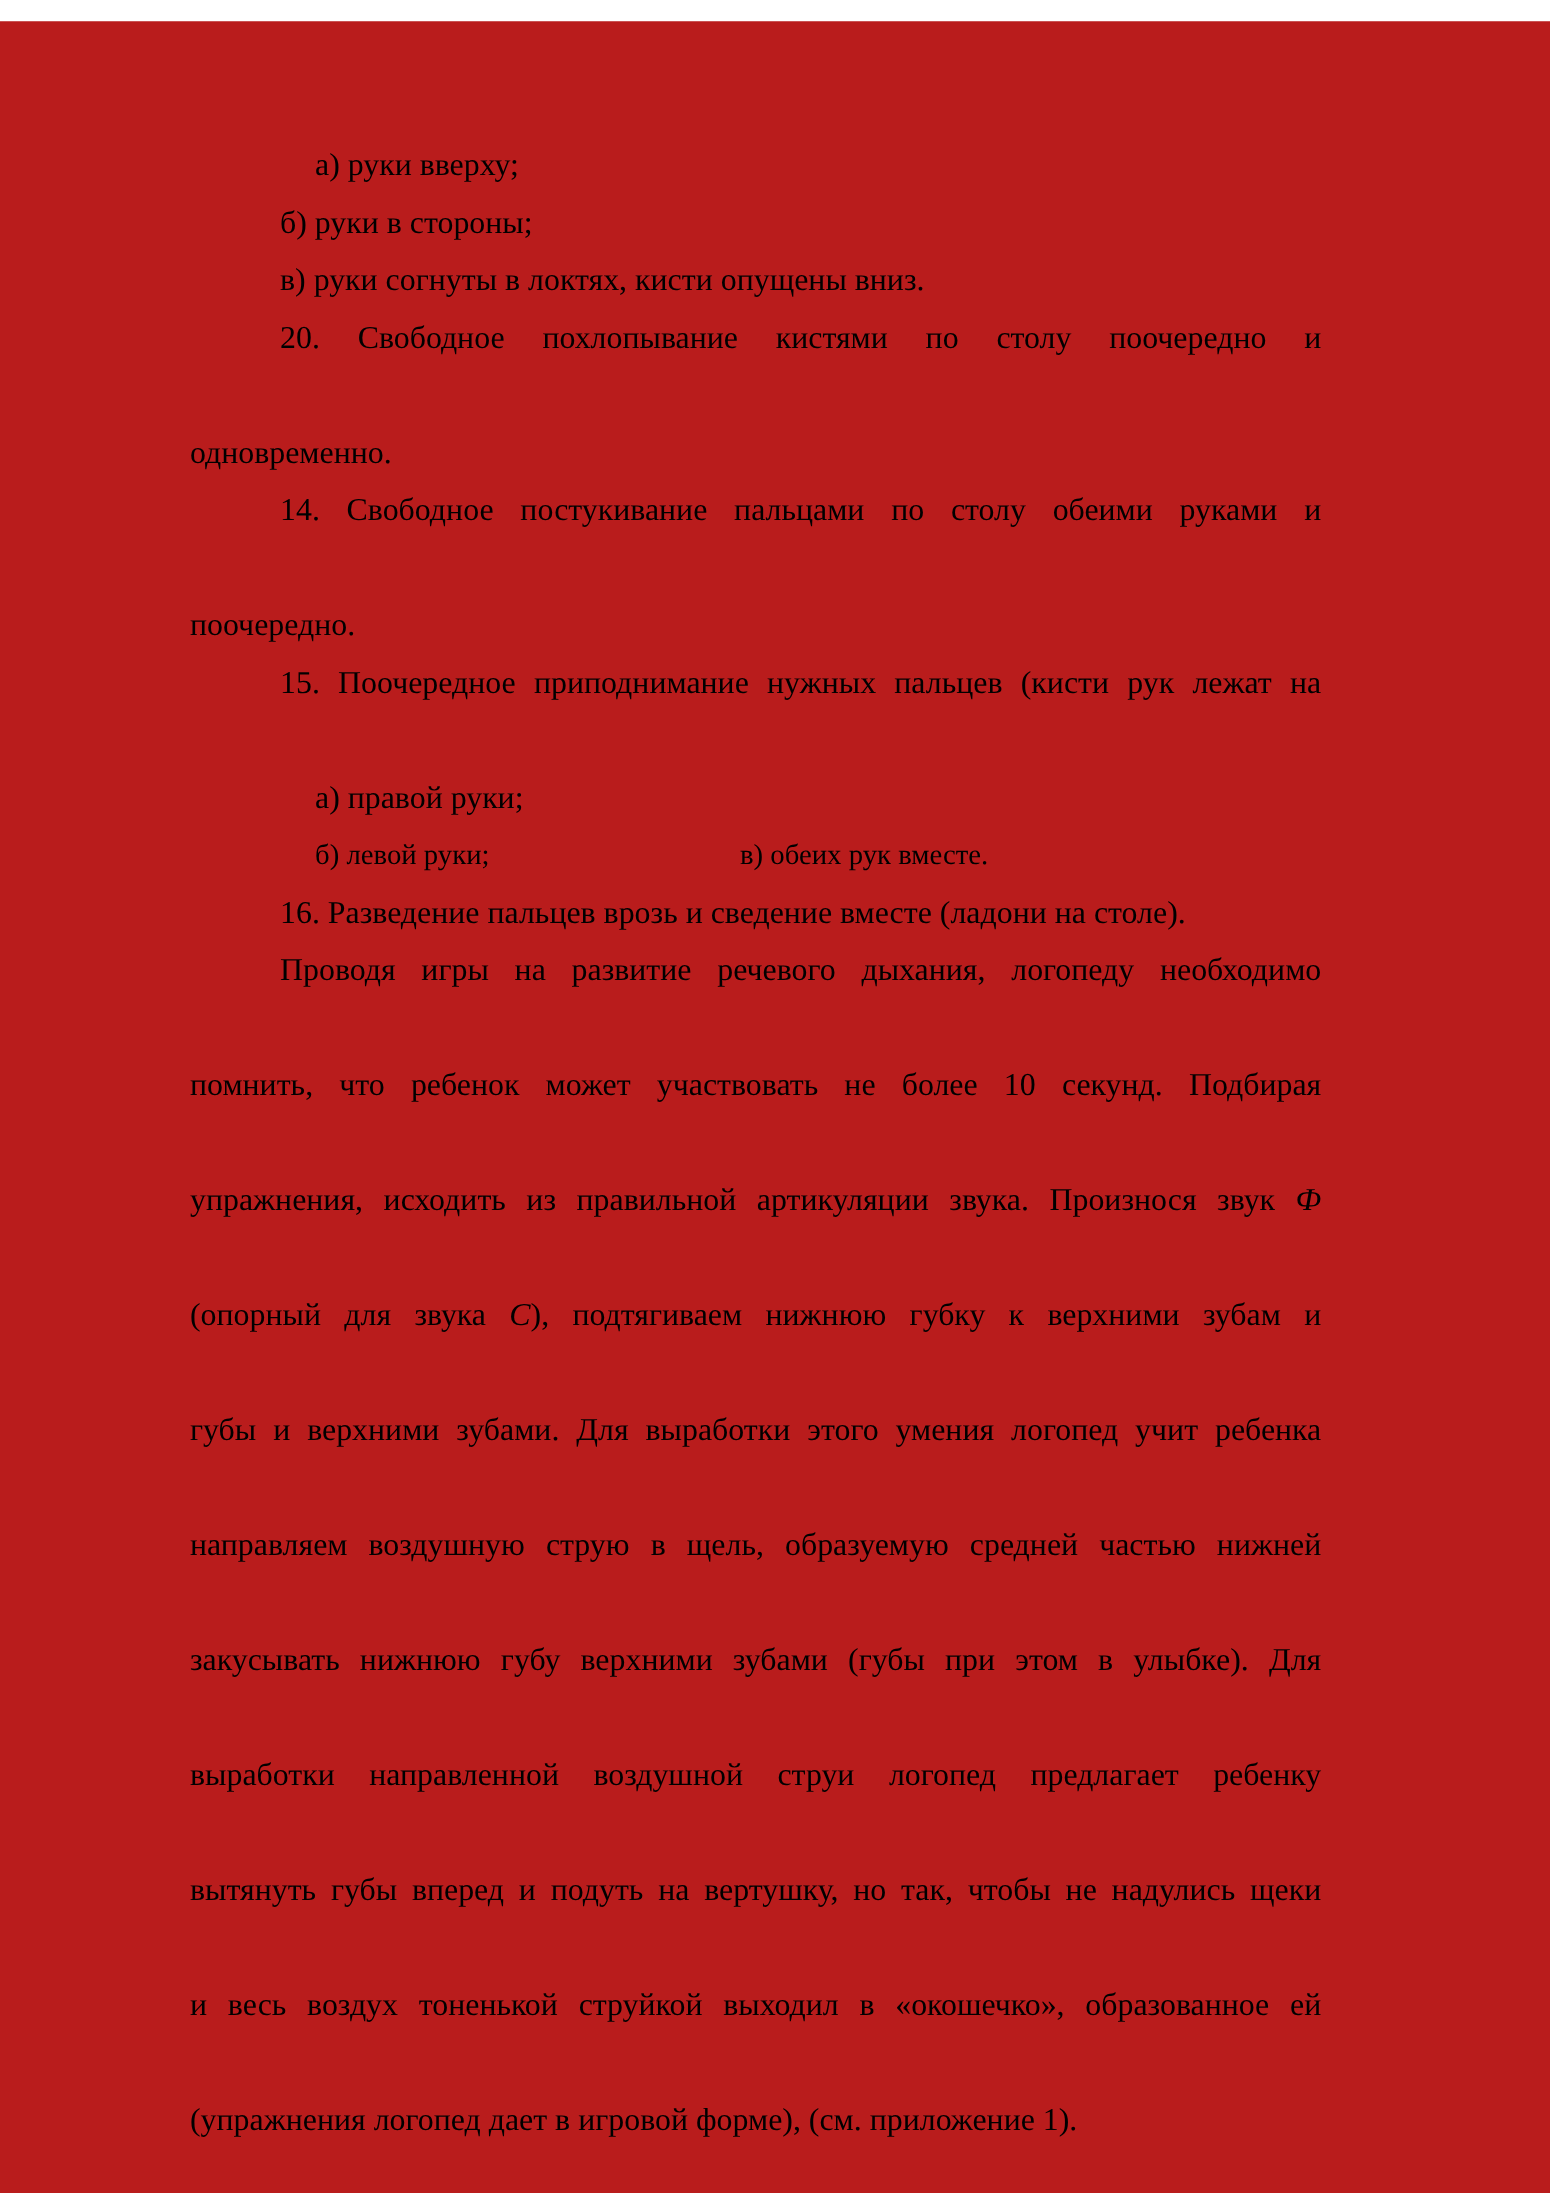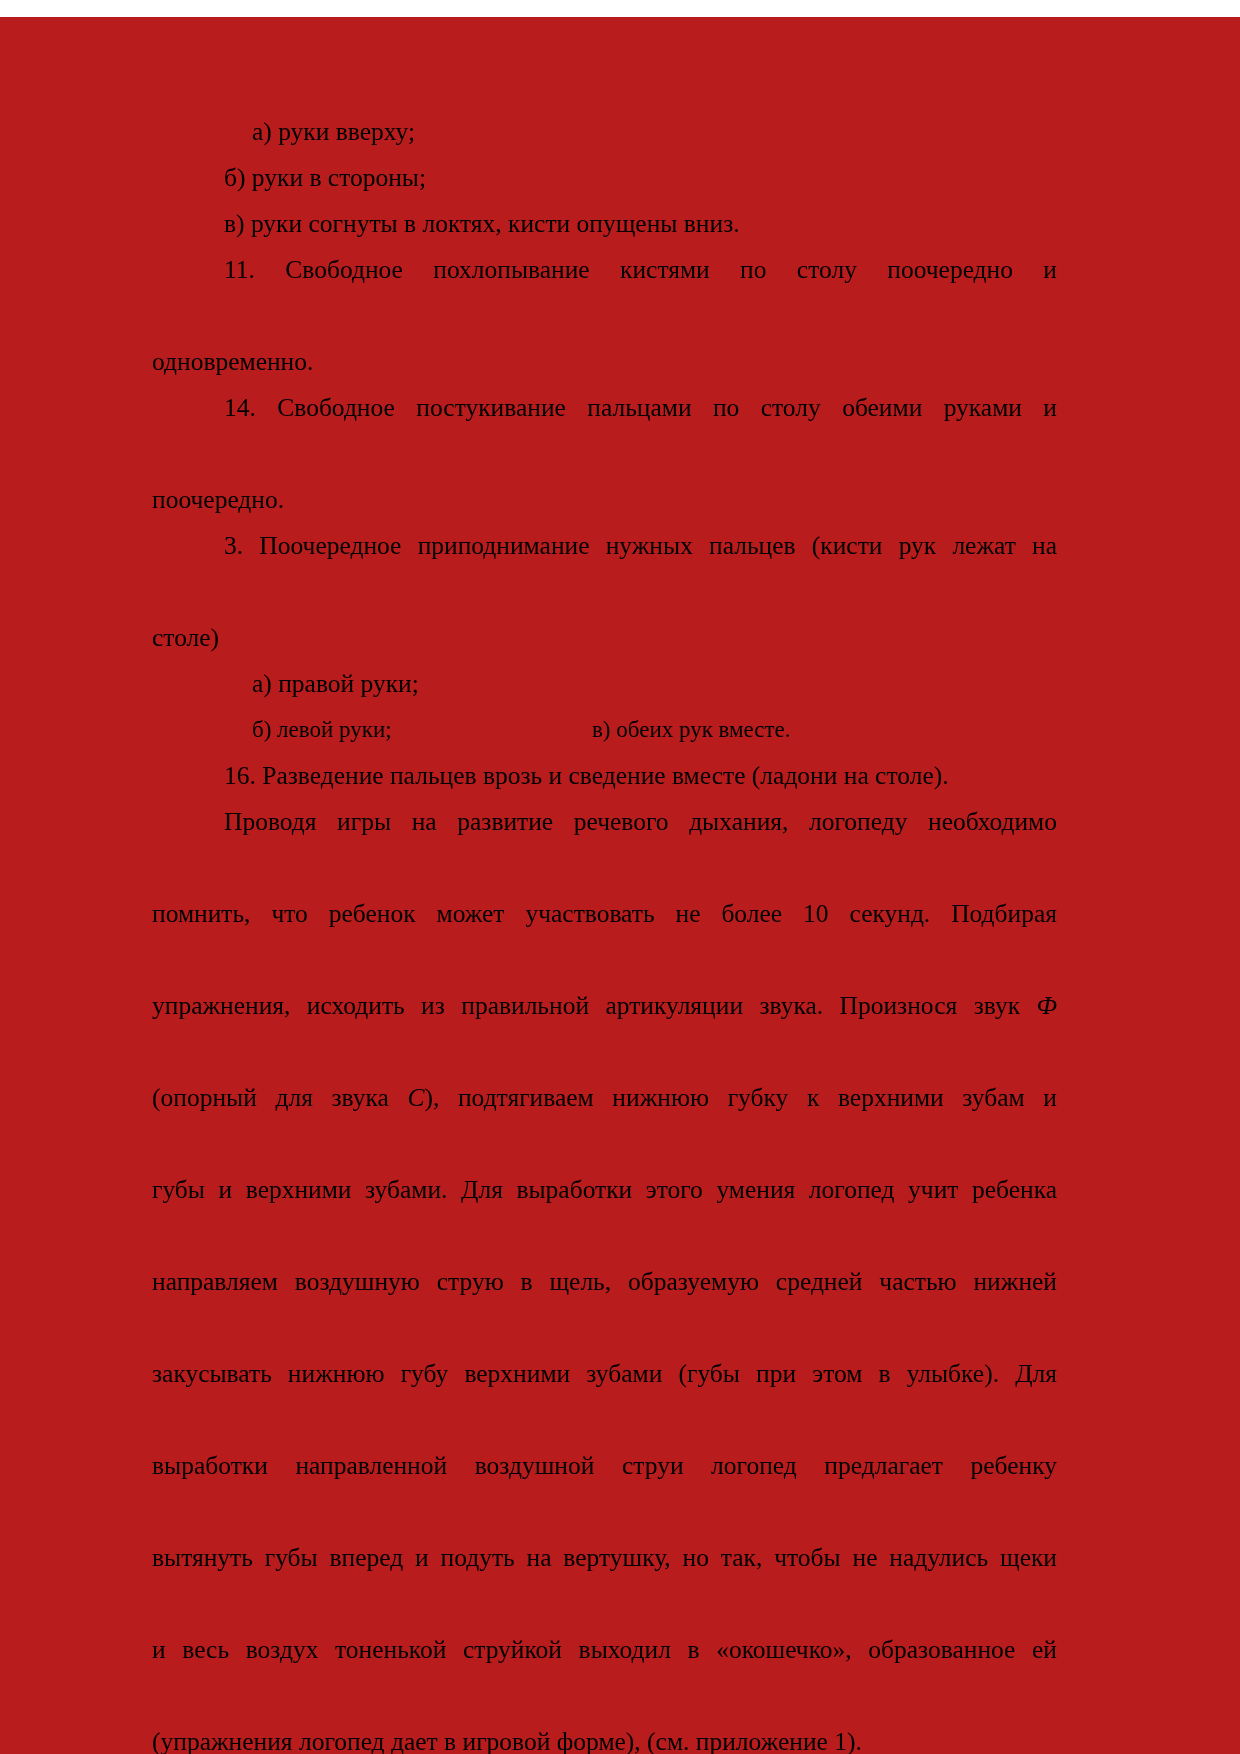--- a/index.html
+++ b/index.html
@@ -91,28 +91,27 @@
 
 <div class="page">
   <div class="content">
 
     <p class="subitem deep"><span>а) руки вверху;</span></p>
 
     <p class="subitem shallow"><span>б) руки в стороны;</span></p>
 
     <p class="subitem shallow"><span>в) руки согнуты в локтях, кисти опущены вниз.</span></p>
 
-    <p class="body force-just"><span style="padding-left:72px">11. Свободное похлопывание кистями по столу поочередно и</span></p>
+    <p class="body force-just"><span style="padding-left:72px">20. Свободное похлопывание кистями по столу поочередно и</span></p>
     <p class="subitem flush"><span>одновременно.</span></p>
 
     <p class="body force-just"><span style="padding-left:72px">14. Свободное постукивание пальцами по столу обеими руками и</span></p>
     <p class="subitem flush"><span>поочередно.</span></p>
 
-    <p class="body force-just"><span style="padding-left:72px">3. Поочередное приподнимание нужных пальцев (кисти рук лежат на</span></p>
-    <p class="subitem flush"><span>столе)</span></p>
+    <p class="body force-just"><span style="padding-left:72px">15. Поочередное приподнимание нужных пальцев (кисти рук лежат на</span></p>
 
     <p class="subitem deep"><span>а) правой руки;</span></p>
 
     <div class="subrow">
       <span class="col-a">б) левой руки;</span>
       <span class="col-b">в) обеих рук вместе.</span>
     </div>
 
     <p class="subitem" style="padding-left:72px"><span>16. Разведение пальцев врозь и сведение вместе (ладони на столе).</span></p>
 

